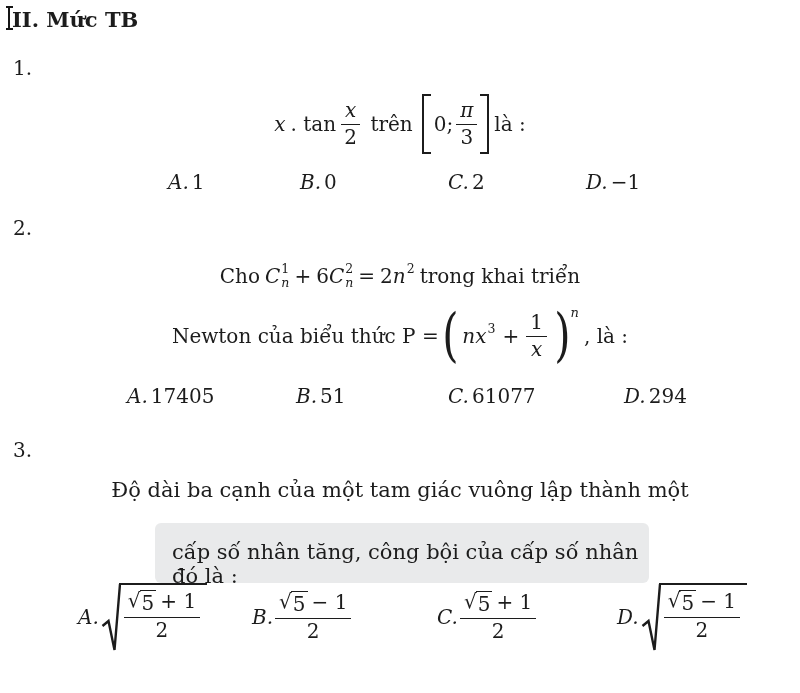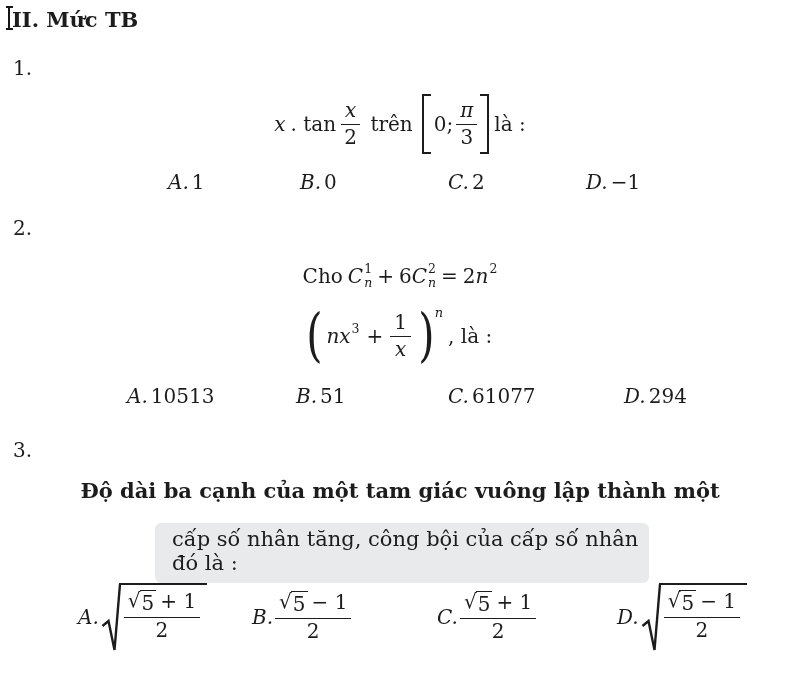--- a/index.html
+++ b/index.html
@@ -39,21 +39,21 @@
   
   .bigparen{font-size:58px;line-height:0.95;display:inline-block;transform:scaleX(0.72);margin:0 -5px;font-weight:400;}
   .paren-exp{font-size:13px;font-style:italic;position:relative;top:-24px;margin-left:2px;}
 
   
   .opt{position:absolute;display:inline-flex;align-items:baseline;font-size:20px;}
   .opt .lab{font-style:italic;margin-right:3px;}
 
   
   .hl-box{left:155px;top:523px;width:494px;height:60px;background:#e9eaeb;border-radius:6px;}
-  .hl-text{padding:4px 0 0 17px;font-size:21px;}
+  .hl-text{padding:17px 0 0 17px;font-size:21px;}
 
   
   .q3opt{position:absolute;display:flex;align-items:center;height:78px;font-size:20px;}
   .q3opt .lab{font-style:italic;margin-right:2px;}
   .osqrt{display:inline-flex;align-items:flex-start;}
   .radsvg{display:block;}
   .ocontent{border-top:2.2px solid #1c1c1c;margin-left:-2px;margin-top:2.5px;padding:3px 7px 0 5px;}
   .isq{display:inline-flex;align-items:flex-start;}
   .rsign{line-height:1;}
   .rarg{border-top:1.7px solid #1c1c1c;margin-left:-1px;padding:0 2px;line-height:1.2;}
@@ -130,60 +130,62 @@
         <span class="s-sup">2</span>
         <span class="s-sub">n</span>
       </span>
     </span>
   <span class="line-text">=</span>
   <span class="grp line-text">
       <span>2</span>
       <span class="it">n</span>
       <span class="sup">2</span>
     </span>
+  <span class="line-text">trong khai triển</span>
 </div>
 
 <div class="abs center-row" style="top:300px;height:72px;">
+  <span class="line-text">Newton của biểu thức P =</span>
   <span class="grp line-text">
     <span class="bigparen">(</span>
     <span class="it" style="margin-left:6px;">nx</span>
       <span class="sup">3</span>
     <span style="margin:0 7px;">+</span>
     <span class="frac">
         <span class="num">1</span>
         <span class="den it">x</span>
       </span>
     <span class="bigparen" style="margin-left:4px;">)</span>
     <span class="paren-exp">n</span>
   </span>
   <span class="line-text">, là :</span>
 </div>
 
 <div class="abs" style="top:384px;left:0;right:0;height:28px;">
   <span class="opt" style="left:127px;">
       <span class="lab">A.</span>
-      <span>10513</span>
+      <span>17405</span>
     </span>
   <span class="opt" style="left:296px;">
       <span class="lab">B.</span>
       <span>51</span>
     </span>
   <span class="opt" style="left:448px;">
       <span class="lab">C.</span>
       <span>61077</span>
     </span>
   <span class="opt" style="left:624px;">
       <span class="lab">D.</span>
       <span>294</span>
     </span>
 </div>
 
 <div class="abs qnum" style="top:438px;">3.</div>
 
-<div class="abs q3-line1" style="top:478px;font-weight:bold;">Độ dài ba cạnh của một tam giác vuông lập thành một</div>
+<div class="abs q3-line1" style="top:478px;">Độ dài ba cạnh của một tam giác vuông lập thành một</div>
 
 <div class="abs hl-box">
   <div class="hl-text">cấp số nhân tăng, công bội của cấp số nhân đó là :</div>
 </div>
 
 <div class="abs" style="top:578px;left:0;right:0;height:82px;">
 
   <div class="q3opt" style="left:78px;">
     <span class="lab">A.</span>
     <span class="osqrt">

